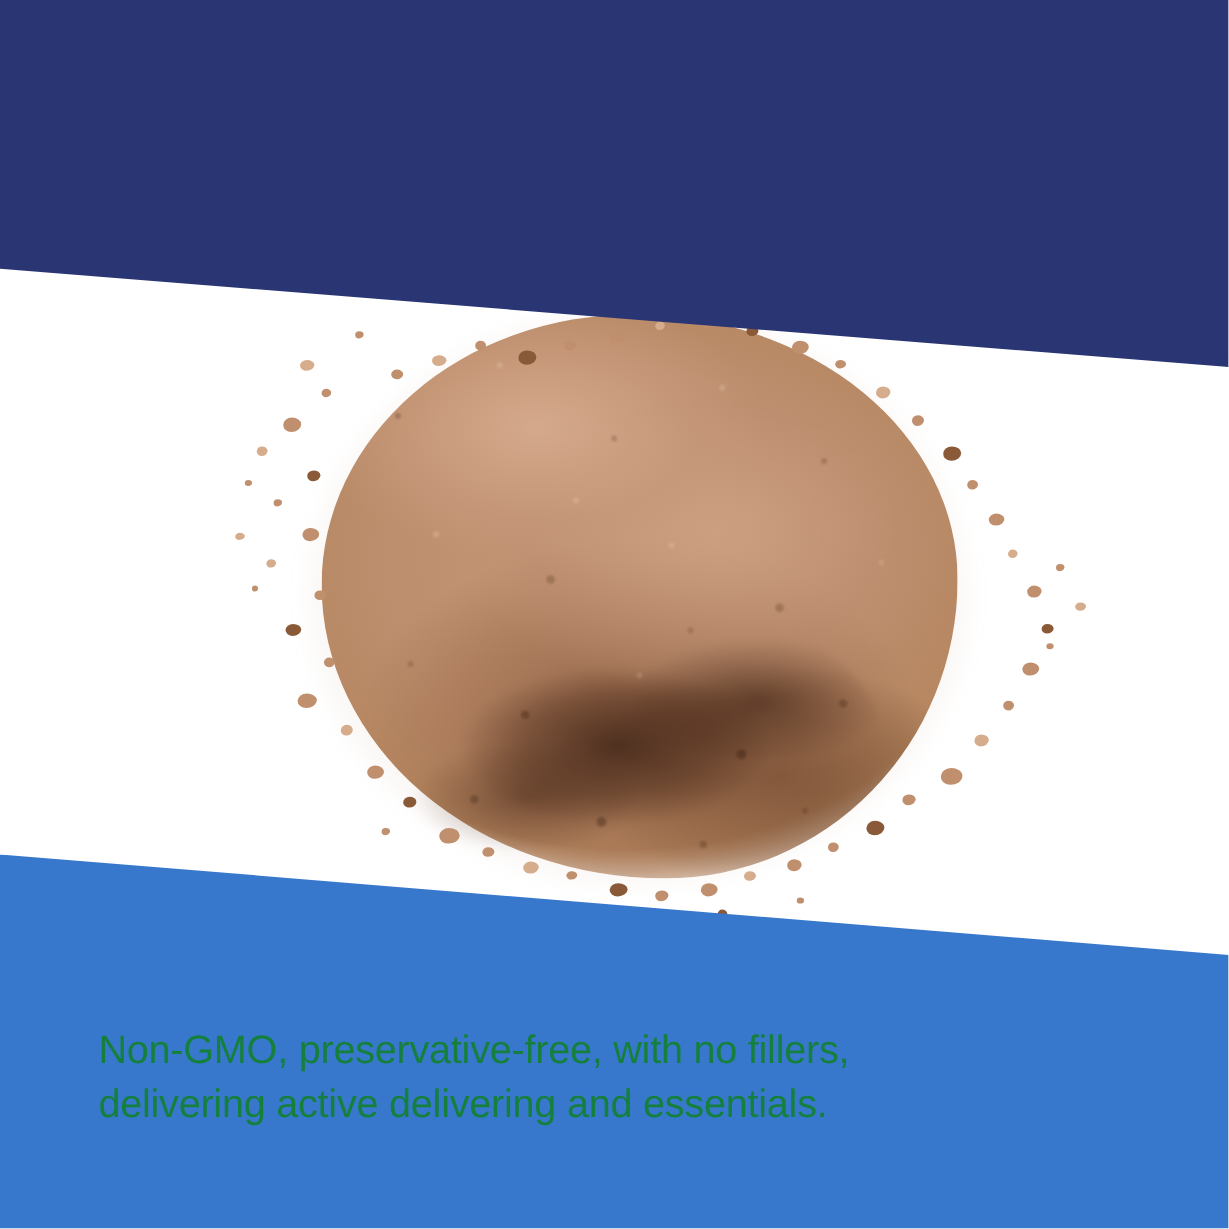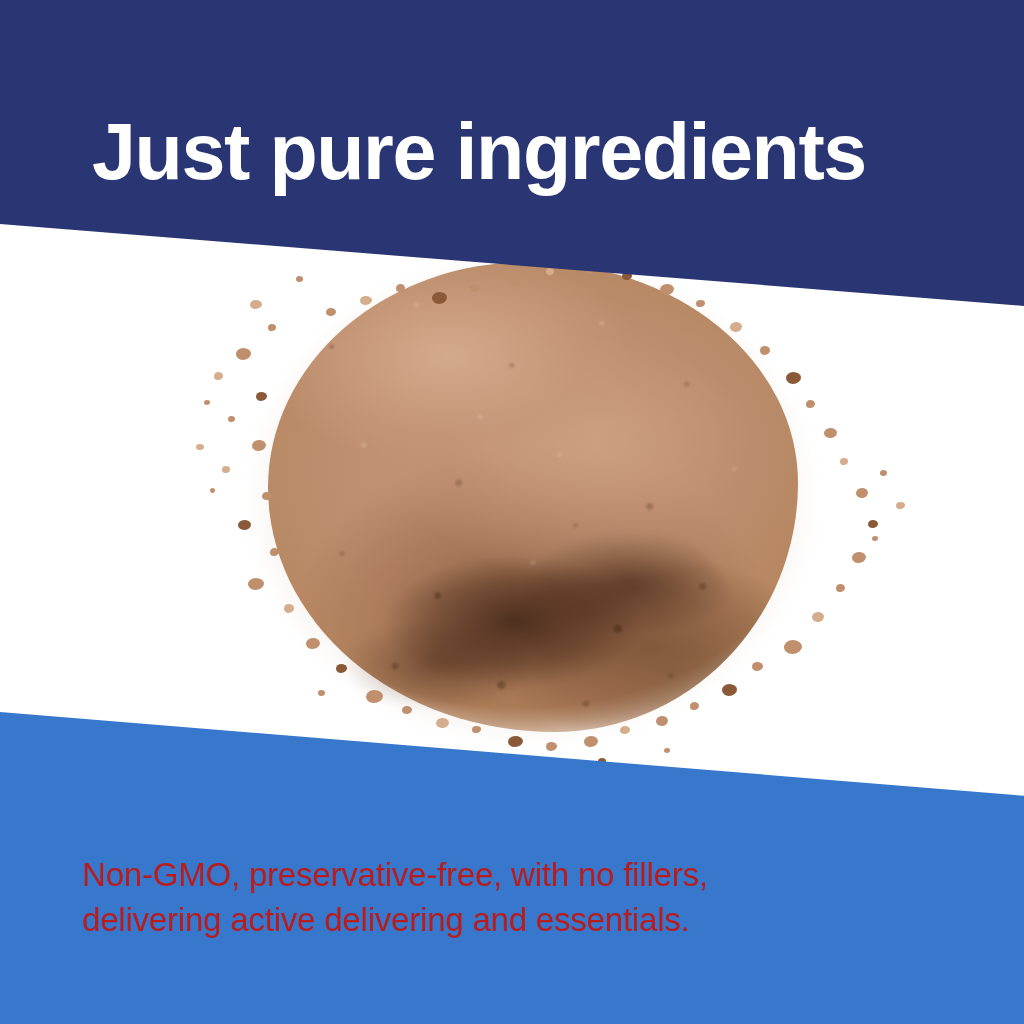--- a/index.html
+++ b/index.html
@@ -62,21 +62,21 @@
     -webkit-clip-path: polygon(0 2.5%, 100% 28.7%, 100% 100%, 0 100%);
     z-index: 5;
   }
 
   .subcopy {
     position: absolute;
     left: 82px;
     top: 852px;
     width: 860px;
     z-index: 6;
-    color: #b91c1c;
+    color: #15803d;
     font-family: "Liberation Sans", sans-serif;
     font-weight: 400;
     font-size: 33px;
     line-height: 45px;
     letter-spacing: -0.2px;
   }
   .subcopy .line { display: block; white-space: nowrap; }
 
   
   .photo-area {
@@ -257,21 +257,20 @@
           <div class="speck light" style="left: 196px; top: 244px; width: 8px; height: 6px;"></div>
           <div class="speck" style="left: 210px; top: 288px; width: 5px; height: 5px;"></div>
           <div class="speck" style="left: 318px; top: 490px; width: 7px; height: 6px;"></div>
           <div class="speck dark" style="left: 598px; top: 558px; width: 8px; height: 7px;"></div>
           <div class="speck" style="left: 664px; top: 548px; width: 6px; height: 5px;"></div>
         </div>
     </div>
   </div>
 
   <div class="top-band"></div>
-  <h1 class="headline">Just pure ingredients</h1>
 
   <div class="bottom-band"></div>
   <div class="subcopy">
     <span class="line">Non-GMO, preservative-free, with no fillers,</span>
     <span class="line">delivering active delivering and essentials.</span>
   </div>
 
 </div>
 
 </body></html>

